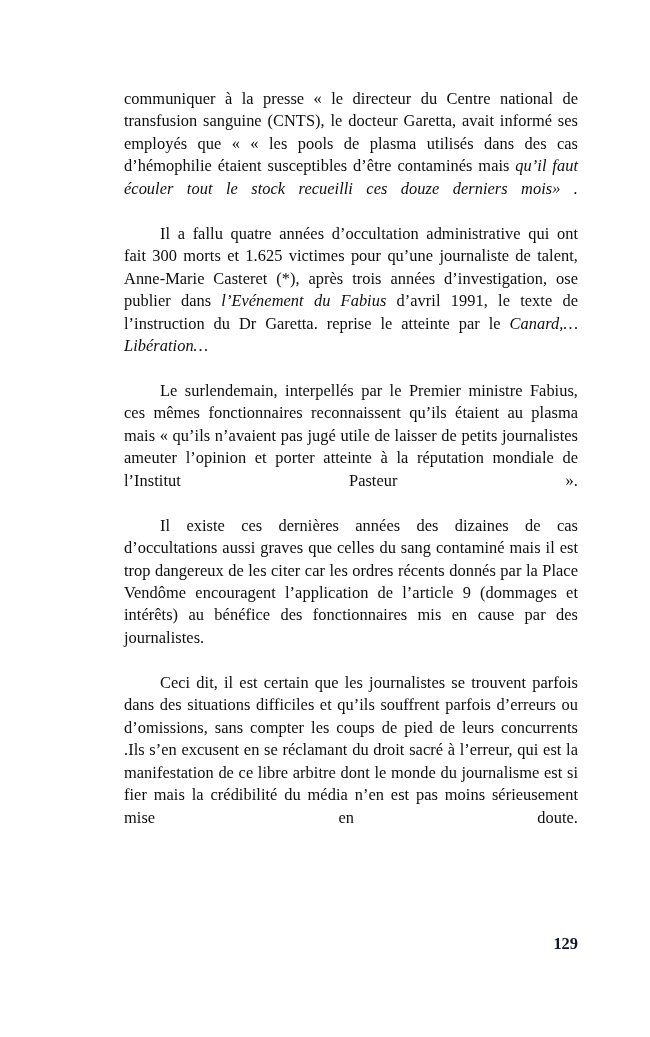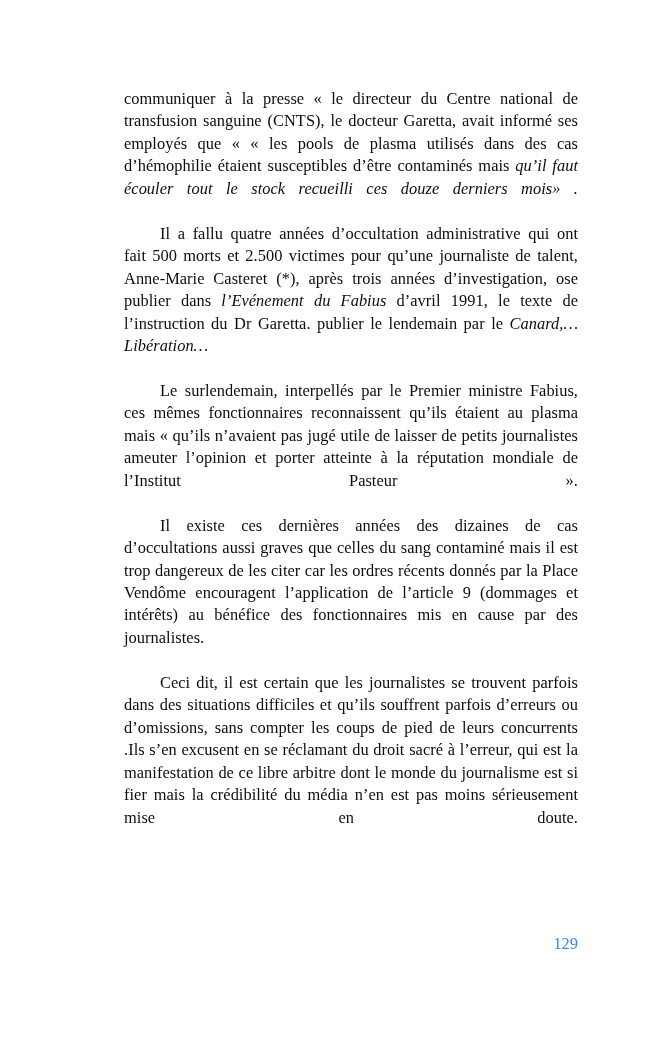--- a/index.html
+++ b/index.html
@@ -48,31 +48,32 @@
   }
   .page-number {
     position: absolute;
     left: 0;
     top: 926px;
     width: 578px;
     text-align: right;
     font-family: "Liberation Serif", "DejaVu Serif", serif;
     font-size: 16.4px;
     line-height: 20px;
-    color: #3b82f6;
+    color: #0f172a;
+    font-weight: bold;
   }
 </style>
 </head>
 <body>
 
 <div class="page">
 
   <div class="text-block">
     <p class="para first"><span>communiquer à la presse « le directeur du Centre national de transfusion sanguine (CNTS), le docteur Garetta, avait informé ses employés que « « les pools de plasma utilisés dans des cas d’hémophilie étaient susceptibles d’être contaminés mais </span><i>qu’il faut écouler tout le stock recueilli ces douze derniers mois» .</i></p>
-    <p class="para"><span>Il a fallu quatre années d’occultation administrative qui ont fait 500 morts et 2.500 victimes pour qu’une journaliste de talent, Anne-Marie Casteret (*), après trois années d’investigation, ose publier dans </span><i>l’Evénement du Fabius</i><span> d’avril 1991, le texte de l’instruction du Dr Garetta. publier le lendemain par le </span><i>Canard,…Libération…</i></p>
+    <p class="para"><span>Il a fallu quatre années d’occultation administrative qui ont fait 300 morts et 1.625 victimes pour qu’une journaliste de talent, Anne-Marie Casteret (*), après trois années d’investigation, ose publier dans </span><i>l’Evénement du Fabius</i><span> d’avril 1991, le texte de l’instruction du Dr Garetta. reprise le atteinte par le </span><i>Canard,…Libération…</i></p>
     <p class="para"><span>Le surlendemain, interpellés par le Premier ministre Fabius, ces mêmes fonctionnaires reconnaissent qu’ils étaient au plasma mais « qu’ils n’avaient pas jugé utile de laisser de petits journalistes ameuter l’opinion et porter atteinte à la réputation mondiale de l’Institut Pasteur ».</span></p>
     <p class="para"><span>Il existe ces dernières années des dizaines de cas d’occultations aussi graves que celles du sang contaminé mais il est trop dangereux de les citer car les ordres récents donnés par la Place Vendôme encouragent l’application de l’article 9 (dommages et intérêts) au bénéfice des fonctionnaires mis en cause par des journalistes.</span></p>
     <p class="para"><span>Ceci dit, il est certain que les journalistes se trouvent parfois dans des situations difficiles et qu’ils souffrent parfois d’erreurs ou d’omissions, sans compter les coups de pied de leurs concurrents .Ils s’en excusent en se réclamant du droit sacré à l’erreur, qui est la manifestation de ce libre arbitre dont le monde du journalisme est si fier mais la crédibilité du média n’en est pas moins sérieusement mise en doute.</span></p>
   </div>
 
   <div class="page-number">129</div>
 
 </div>
 
 </body></html>

